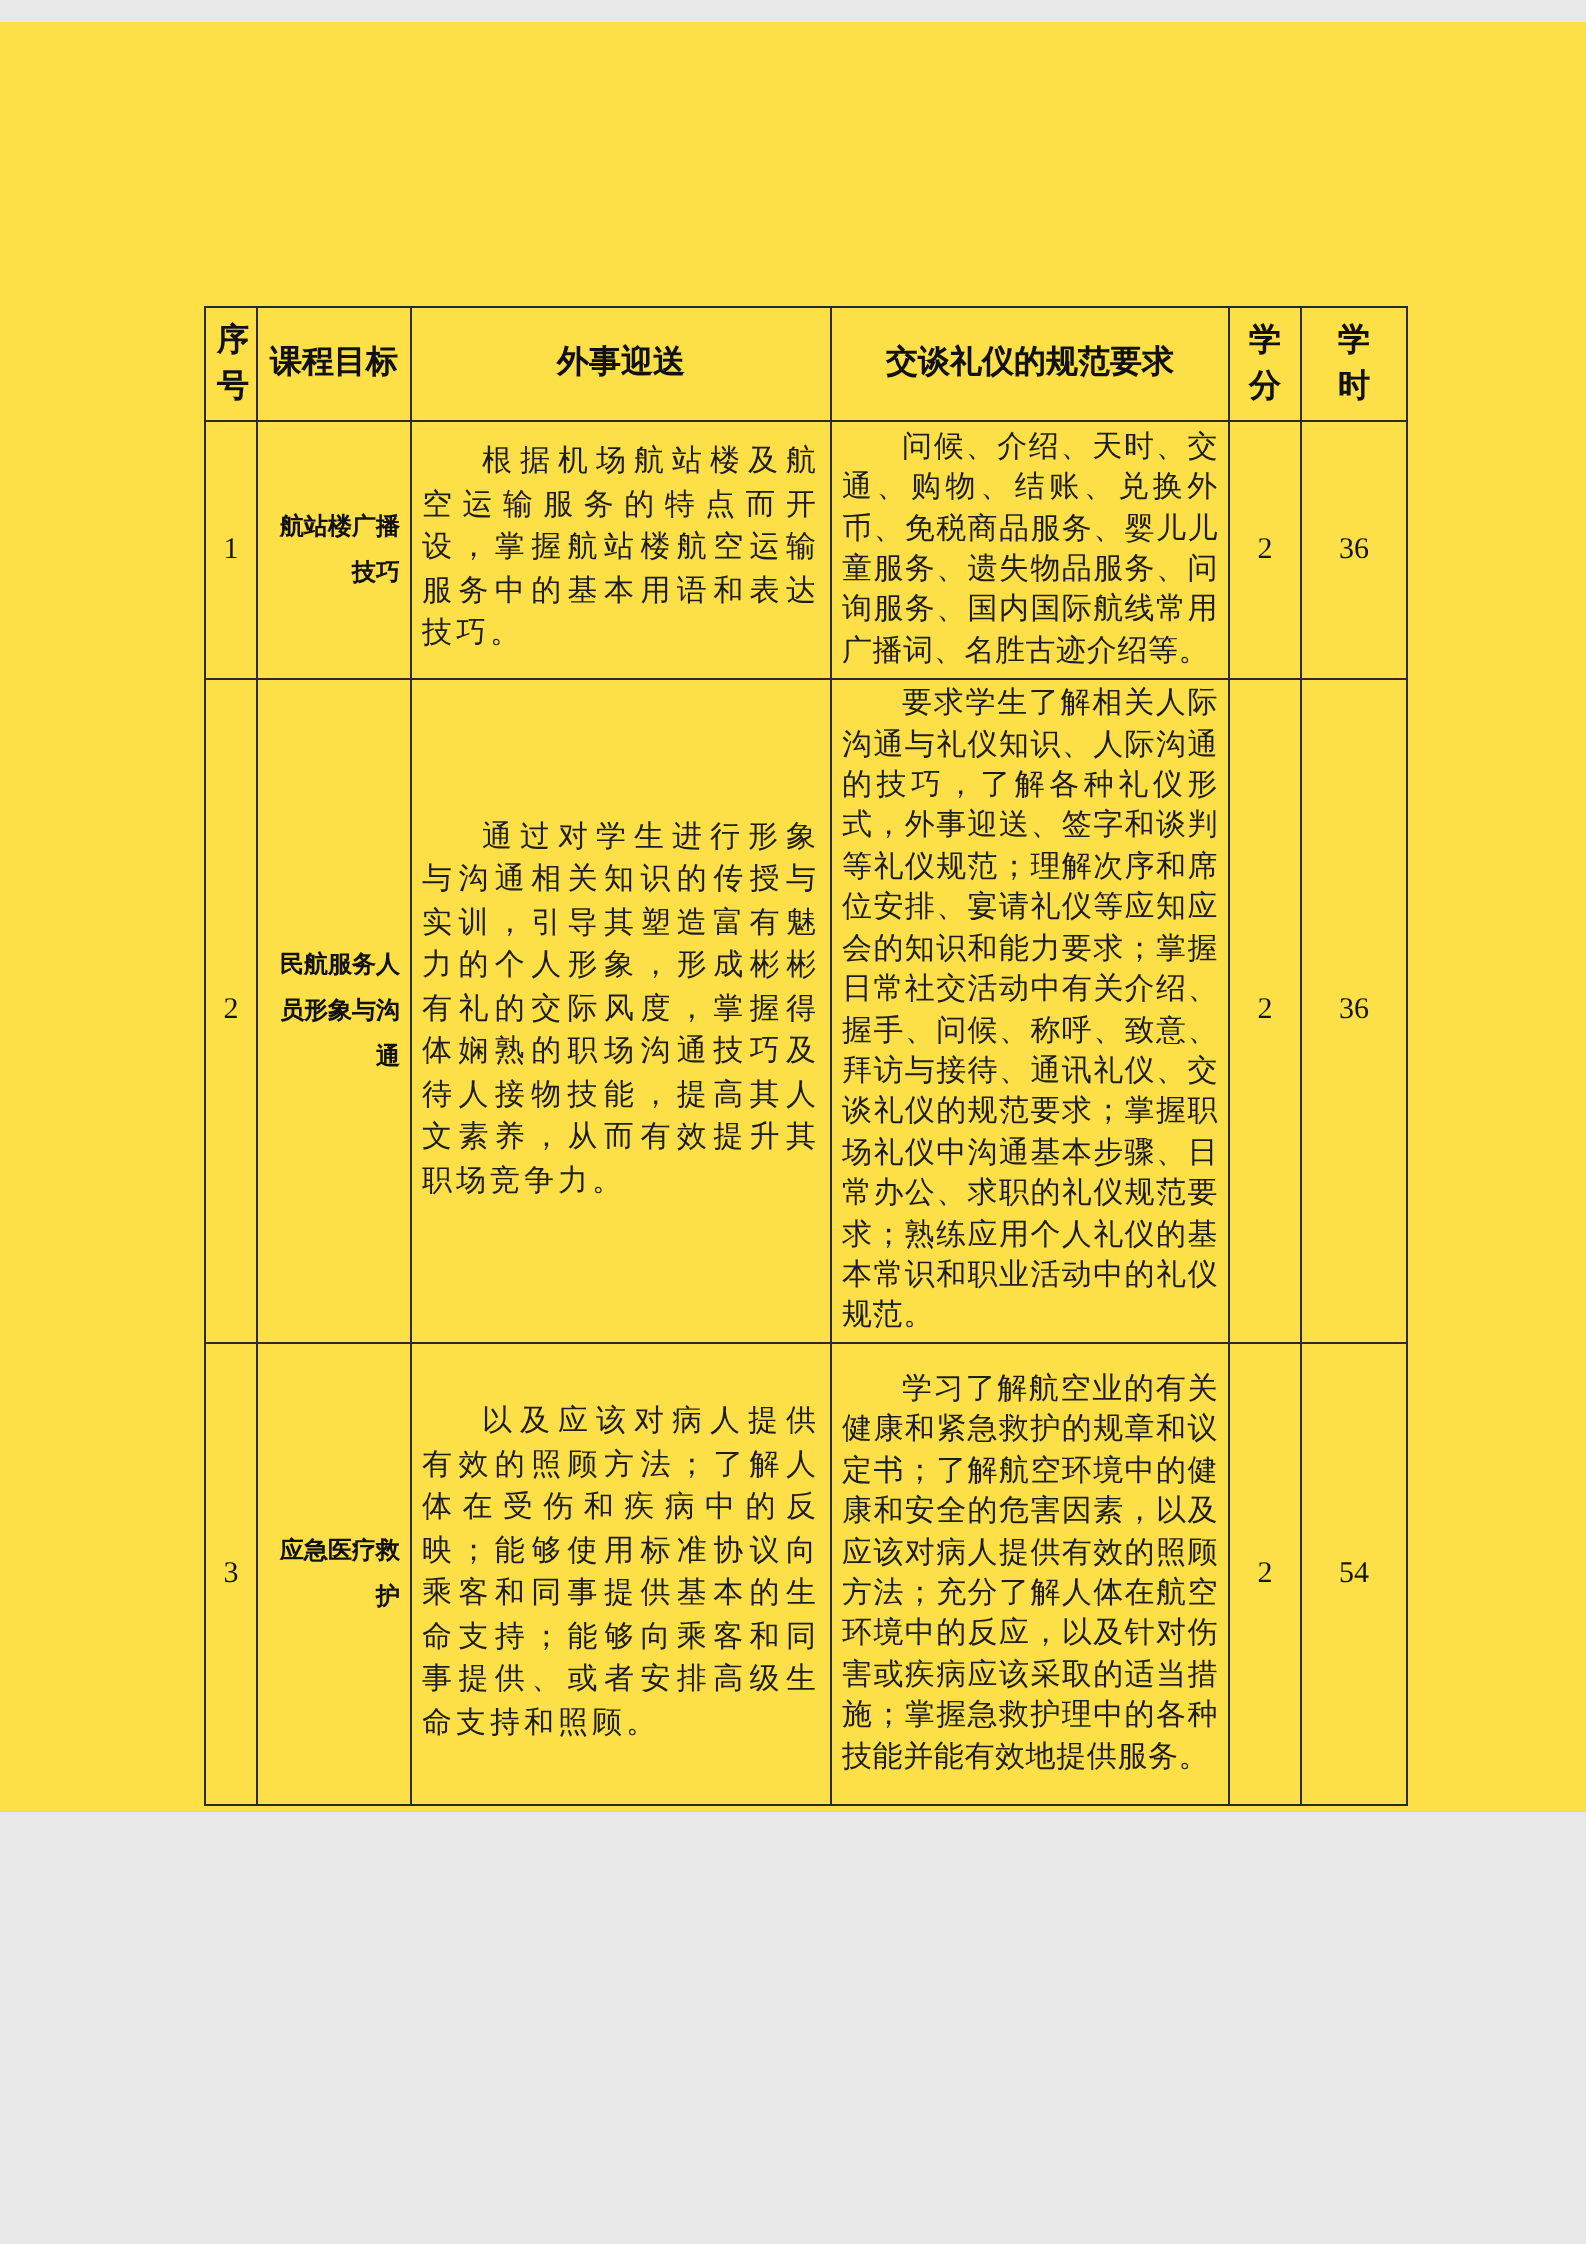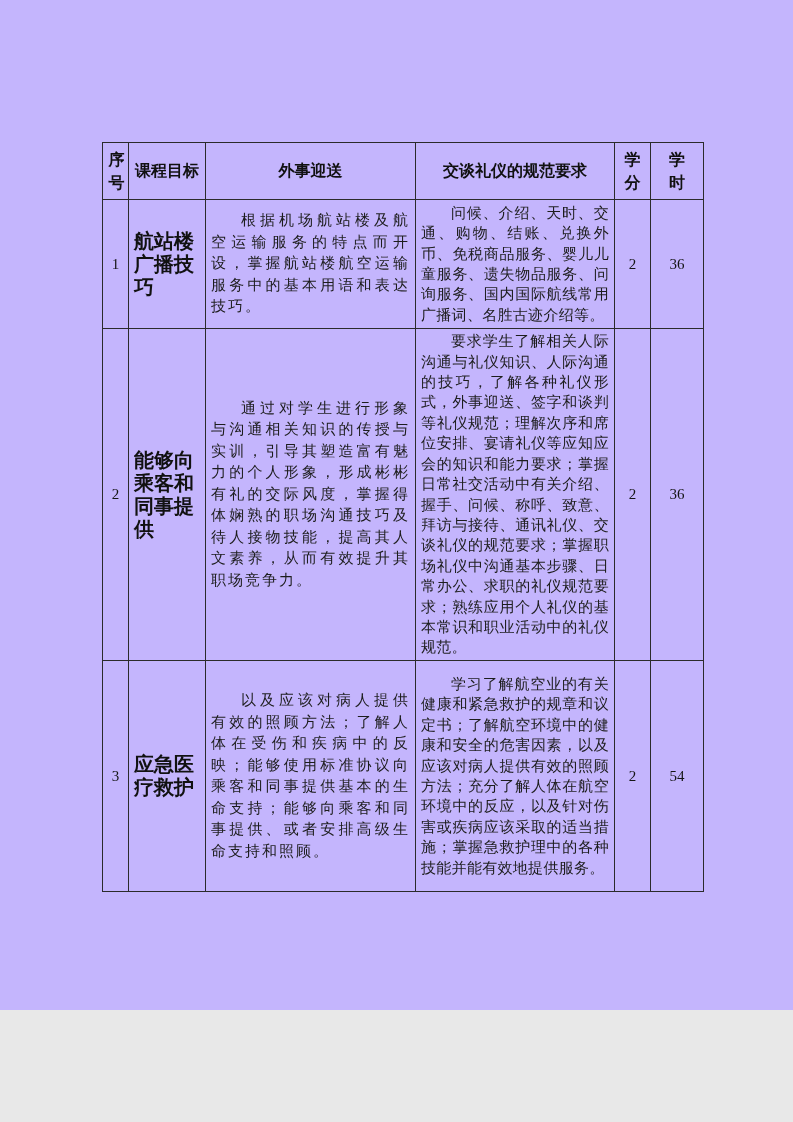--- a/index.html
+++ b/index.html
@@ -1,24 +1,24 @@
 <!DOCTYPE html>
 <html><head>
 <meta charset="utf-8">
 <style>
   * { margin: 0; padding: 0; box-sizing: border-box; }
   html, body { background: #e8e8e8; }
   .page {
     position: relative;
     width: 793px;
-    height: 1010px;
-    background: #c4b5fd;
+    height: 895px;
+    background: #fde047;
     font-family: "Liberation Serif", serif;
     color: #1d1d1d;
-    margin: 0 auto;
+    margin: 11px auto;
     overflow: hidden;
   }
   table.course-table {
     position: absolute;
     left: 102px;
     top: 142px;
     width: 601px;
     border-collapse: collapse;
     table-layout: fixed;
   }
@@ -38,23 +38,23 @@
     line-height: 1.35;
     color: #111;
   }
   .th-stack { width: 17px; margin: 0 auto; line-height: 1.45; text-align: center; }
   .cell-center {
     text-align: center;
     font-size: 15px;
     color: #151515;
   }
   .cell-name {
-    text-align: left;
+    text-align: right;
     font-weight: bold;
-    font-size: 20px;
+    font-size: 12px;
     line-height: 23px;
     padding: 2px 4px;
     color: #111;
   }
   .cell-objective {
     font-size: 15px;
     letter-spacing: 2px;
     line-height: 21.5px;
     text-align: justify;
     padding: 2px 7px;
@@ -117,21 +117,21 @@
             <div class="para">根据机场航站楼及航空运输服务的特点而开设，掌握航站楼航空运输服务中的基本用语和表达技巧。</div>
           </td>
         <td class="cell-content">
             <div class="para">问候、介绍、天时、交通、购物、结账、兑换外币、免税商品服务、婴儿儿童服务、遗失物品服务、问询服务、国内国际航线常用广播词、名胜古迹介绍等。</div>
           </td>
         <td class="cell-center">2</td>
         <td class="cell-center">36</td>
       </tr>
       <tr class="row-2">
         <td class="cell-center">2</td>
-        <td class="cell-name">能够向乘客和同事提供</td>
+        <td class="cell-name">民航服务人员形象与沟通</td>
         <td class="cell-objective">
             <div class="para">通过对学生进行形象与沟通相关知识的传授与实训，引导其塑造富有魅力的个人形象，形成彬彬有礼的交际风度，掌握得体娴熟的职场沟通技巧及待人接物技能，提高其人文素养，从而有效提升其职场竞争力。</div>
           </td>
         <td class="cell-content">
             <div class="para">要求学生了解相关人际沟通与礼仪知识、人际沟通的技巧，了解各种礼仪形式，外事迎送、签字和谈判等礼仪规范；理解次序和席位安排、宴请礼仪等应知应会的知识和能力要求；掌握日常社交活动中有关介绍、握手、问候、称呼、致意、拜访与接待、通讯礼仪、交谈礼仪的规范要求；掌握职场礼仪中沟通基本步骤、日常办公、求职的礼仪规范要求；熟练应用个人礼仪的基本常识和职业活动中的礼仪规范。</div>
           </td>
         <td class="cell-center">2</td>
         <td class="cell-center">36</td>
       </tr>
       <tr class="row-3">

